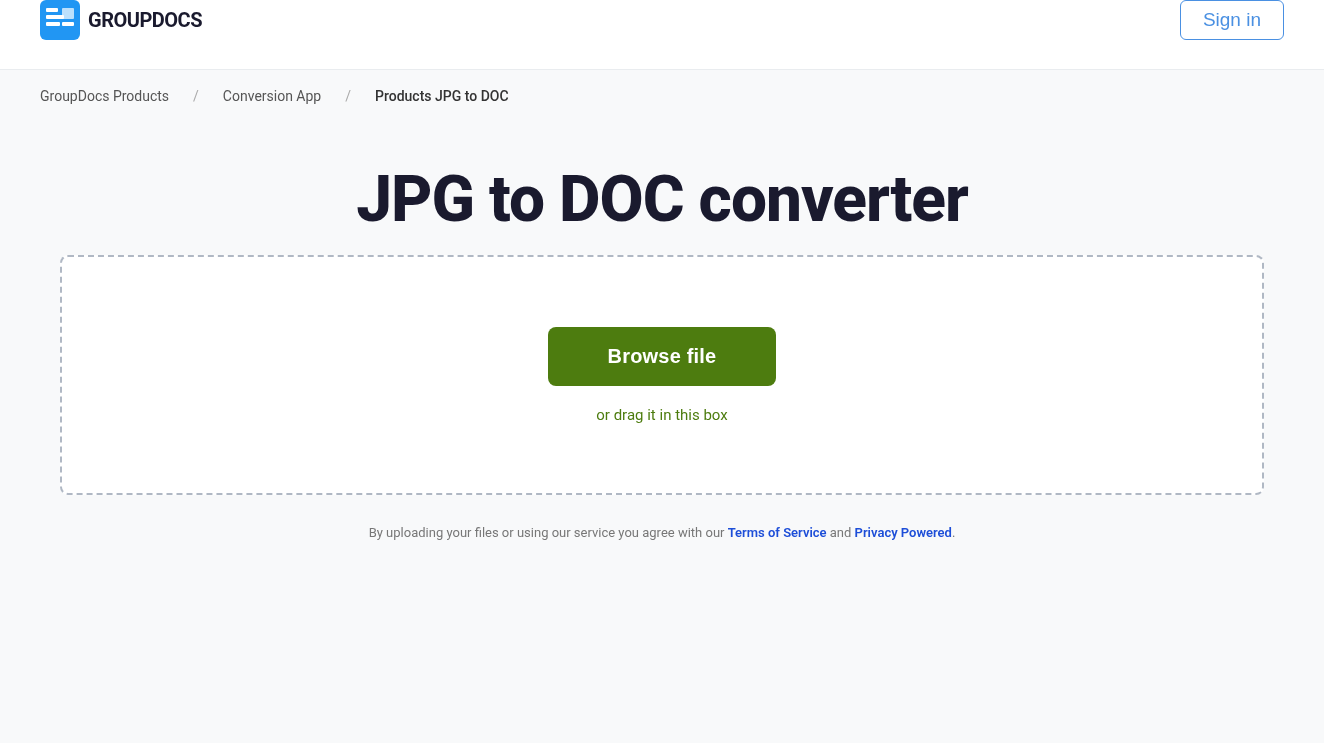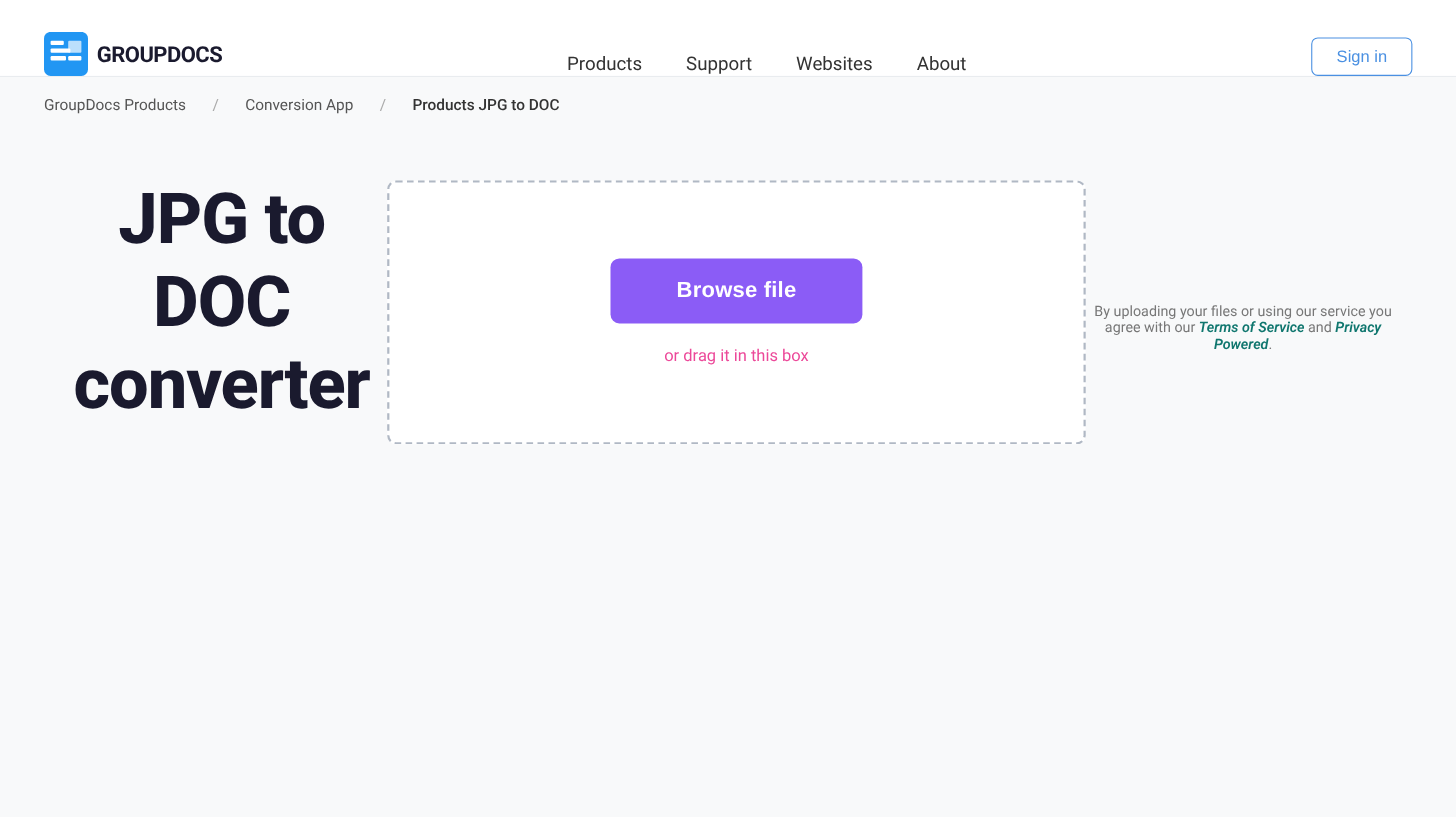--- a/index.html
+++ b/index.html
@@ -14,21 +14,21 @@
       color: #212529;
       min-height: 743px;
       width: 1324px;
     }
 
     
     .header {
       background-color: #ffffff;
       border-bottom: 1px solid #e9ecef;
       display: flex;
-      align-items: flex-end;
+      align-items: flex-start;
       justify-content: space-between;
       padding: 0 40px;
       height: 70px;
     }
 
     .header-left {
       display: flex;
       align-items: center;
       gap: 8px;
     }
@@ -53,21 +53,21 @@
       cursor: pointer;
       font-weight: 400;
     }
 
     .signin-btn {
       border: 1.5px solid #4a90e2;
       color: #4a90e2;
       background: transparent;
       padding: 8px 22px;
       border-radius: 6px;
-      font-size: 15px;
+      font-size: 19px;
       cursor: pointer;
       font-weight: 500;
     }
 
     
     .breadcrumb {
       display: flex;
       align-items: center;
       gap: 24px;
       padding: 18px 40px;
@@ -86,21 +86,21 @@
     }
 
     .breadcrumb-current {
       color: #333;
       font-weight: 500;
     }
 
     
     .main-content {
       display: flex;
-      flex-direction: row;
+      flex-direction: column;
       align-items: center;
       padding: 40px 51px 30px;
     }
 
     .page-title {
       font-size: 64px;
       font-weight: 800;
       color: #1a1a2e;
       text-align: center;
       letter-spacing: -1px;
@@ -136,50 +136,49 @@
       display: flex;
       flex-direction: column;
       align-items: center;
       justify-content: center;
       gap: 20px;
       padding: 50px 40px;
       cursor: pointer;
     }
 
     .browse-btn {
-      background-color: #8b5cf6;
+      background-color: #4d7c0f;
       color: #ffffff;
       border: none;
       padding: 18px 60px;
       border-radius: 8px;
       font-size: 20px;
       font-weight: 600;
       cursor: pointer;
       letter-spacing: 0.2px;
     }
 
     .drag-text {
       font-size: 15px;
-      color: #ec4899;
+      color: #4d7c0f;
       text-align: right;
     }
 
     
     .footer-note {
       margin-top: 30px;
       font-size: 13px;
       color: #777;
       text-align: center;
     }
 
     .footer-note a {
-      color: #0f766e;
+      color: #1d4ed8;
       text-decoration: none;
       font-weight: 600;
-      font-style: italic;
     }
 
     
     .logo-svg {
       width: 40px;
       height: 40px;
     }
   </style>
 </head>
 <body>
@@ -190,26 +189,20 @@
       <rect width="40" height="40" rx="6" fill="#2196F3"></rect>
       <rect x="6" y="8" width="12" height="4" rx="1" fill="white"></rect>
       <rect x="6" y="15" width="18" height="4" rx="1" fill="white"></rect>
       <rect x="6" y="22" width="14" height="4" rx="1" fill="white"></rect>
       <rect x="22" y="22" width="12" height="4" rx="1" fill="white"></rect>
       <rect x="22" y="8" width="12" height="11" rx="1" fill="white" opacity="0.7"></rect>
     </svg>
     <span class="logo-text">GROUPDOCS</span>
   </div>
 
-  <nav class="nav">
-    <a class="nav-item">Products</a>
-    <a class="nav-item">Support</a>
-    <a class="nav-item">Websites</a>
-    <a class="nav-item">About</a>
-  </nav>
 
   <button class="signin-btn">Sign in</button>
 </header>
 
 <nav class="breadcrumb">
   <a class="breadcrumb-link">GroupDocs Products</a>
   <span class="breadcrumb-separator">/</span>
   <a class="breadcrumb-link">Conversion App</a>
   <span class="breadcrumb-separator">/</span>
   <span class="breadcrumb-current">Products JPG to DOC</span>

